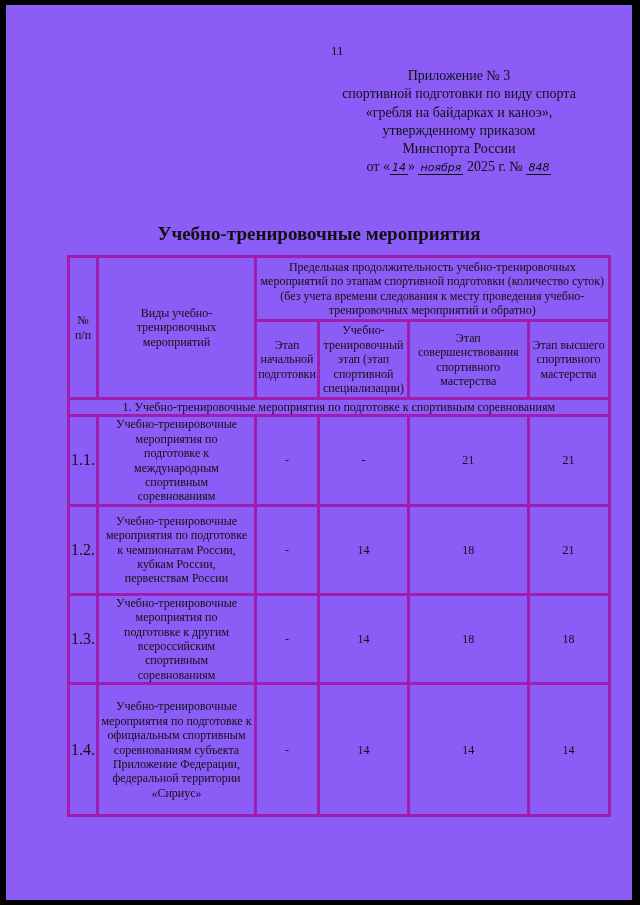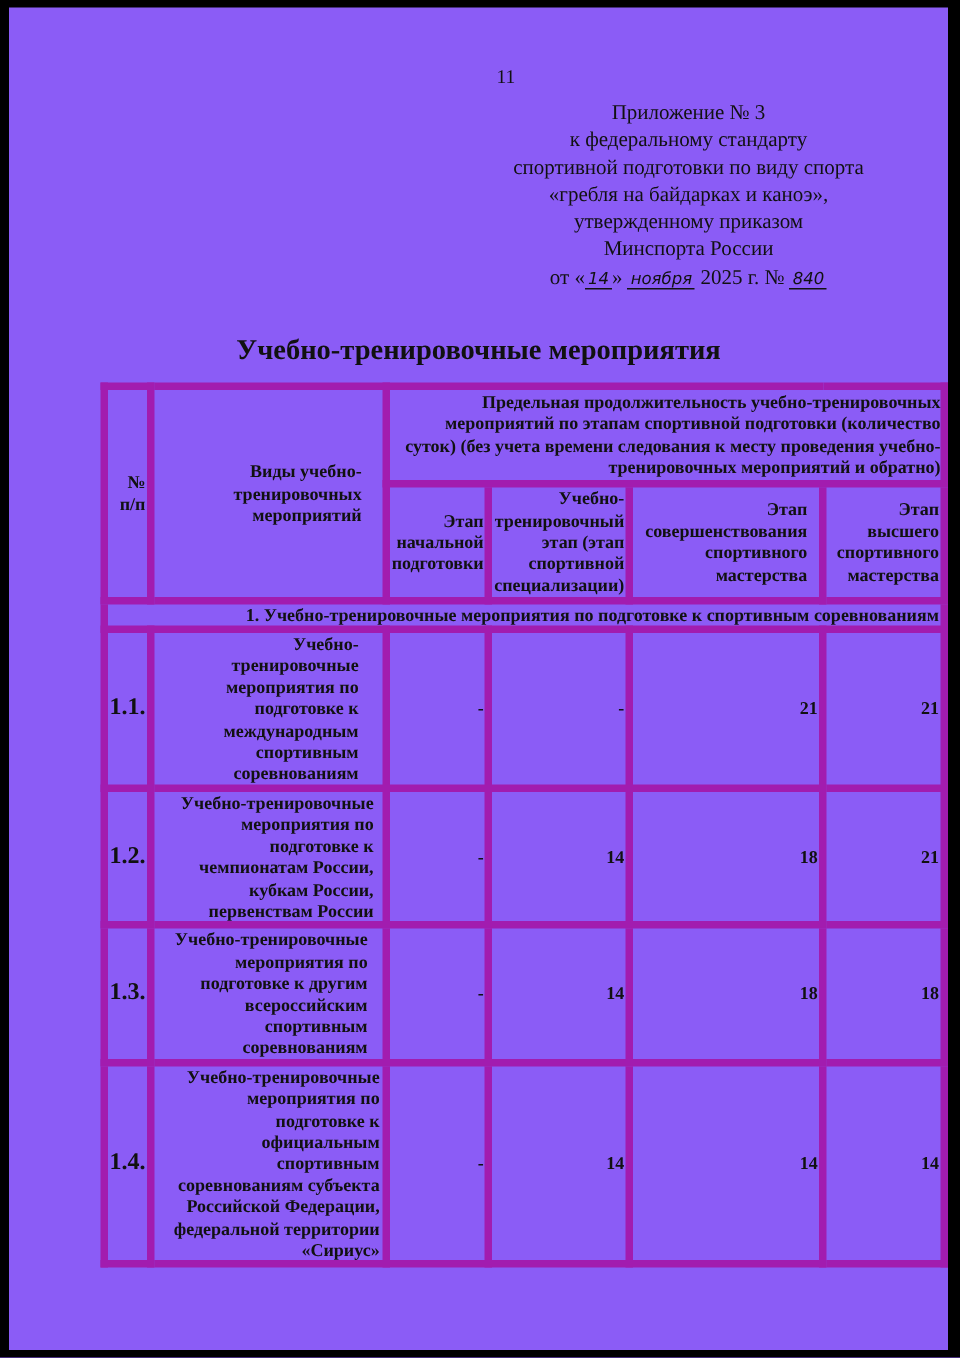--- a/index.html
+++ b/index.html
@@ -23,48 +23,47 @@
   .doc-title {
     position: absolute; left: 0; top: 218px; width: 626px; text-align: center;
     font-weight: bold; font-size: 19px;
   }
   table.events {
     position: absolute; left: 61px; top: 250px;
     border-collapse: collapse; font-size: 12px; line-height: 14.4px;
     table-layout: fixed;
   }
   table.events td, table.events th {
-    border: 5px solid #a21caf; text-align: right; vertical-align: middle;
-    padding: 0 1px; font-weight: bold;
+    border: 3px solid #a21caf; text-align: center; vertical-align: middle;
+    padding: 0 1px; font-weight: normal;
   }
   .c-num { width: 24px; }
   .c-name { width: 158px; }
   .c-a { width: 63px; }
   .c-b { width: 90px; }
   .c-c { width: 110px; }
   .c-d { width: 81px; }
   .section-row td { text-align: center; padding: 1px 0; }
   .name-cell { padding: 1px 2px; }
   .val { font-size: 12px; }
   .num-cell { font-size: 16px; }
 </style>
 </head>
 <body>
 
 <div class="page">
   <div class="page-number">11</div>
 
   <div class="appendix">
     <span class="line">Приложение № 3</span>
-    <span class="line">к федеральному стандарту</span>
     <span class="line">спортивной подготовки по виду спорта</span>
     <span class="line">«гребля на байдарках и каноэ»,</span>
     <span class="line">утвержденному приказом</span>
     <span class="line">Минспорта России</span>
-    <span class="line"><span>от «</span><span class="hand">14</span><span>»</span> <span class="hand">ноября</span> <span>2025 г. №</span> <span class="hand">840</span></span>
+    <span class="line"><span>от «</span><span class="hand">14</span><span>»</span> <span class="hand">ноября</span> <span>2025 г. №</span> <span class="hand">848</span></span>
   </div>
 
   <div class="doc-title">Учебно-тренировочные мероприятия</div>
 
   <table class="events">
     <colgroup>
       <col class="c-num">
         <col class="c-name">
         <col class="c-a">
         <col class="c-b">
@@ -105,21 +104,21 @@
     <tr style="height:89px">
       <td class="num-cell">1.3.</td>
       <td class="name-cell" style="padding:0 10px;">Учебно-тренировочные мероприятия по подготовке к другим всероссийским спортивным соревнованиям</td>
       <td class="val">-</td>
       <td class="val">14</td>
       <td class="val">18</td>
       <td class="val">18</td>
     </tr>
     <tr style="height:132px">
       <td class="num-cell">1.4.</td>
-      <td class="name-cell" style="padding:0 2px;">Учебно-тренировочные мероприятия по подготовке к официальным спортивным соревнованиям субъекта Российской Федерации, федеральной территории «Сириус»</td>
+      <td class="name-cell" style="padding:0 2px;">Учебно-тренировочные мероприятия по подготовке к официальным спортивным соревнованиям субъекта Приложение Федерации, федеральной территории «Сириус»</td>
       <td class="val">-</td>
       <td class="val">14</td>
       <td class="val">14</td>
       <td class="val">14</td>
     </tr>
   </tbody>
     </table>
 </div>
 
 </body></html>

